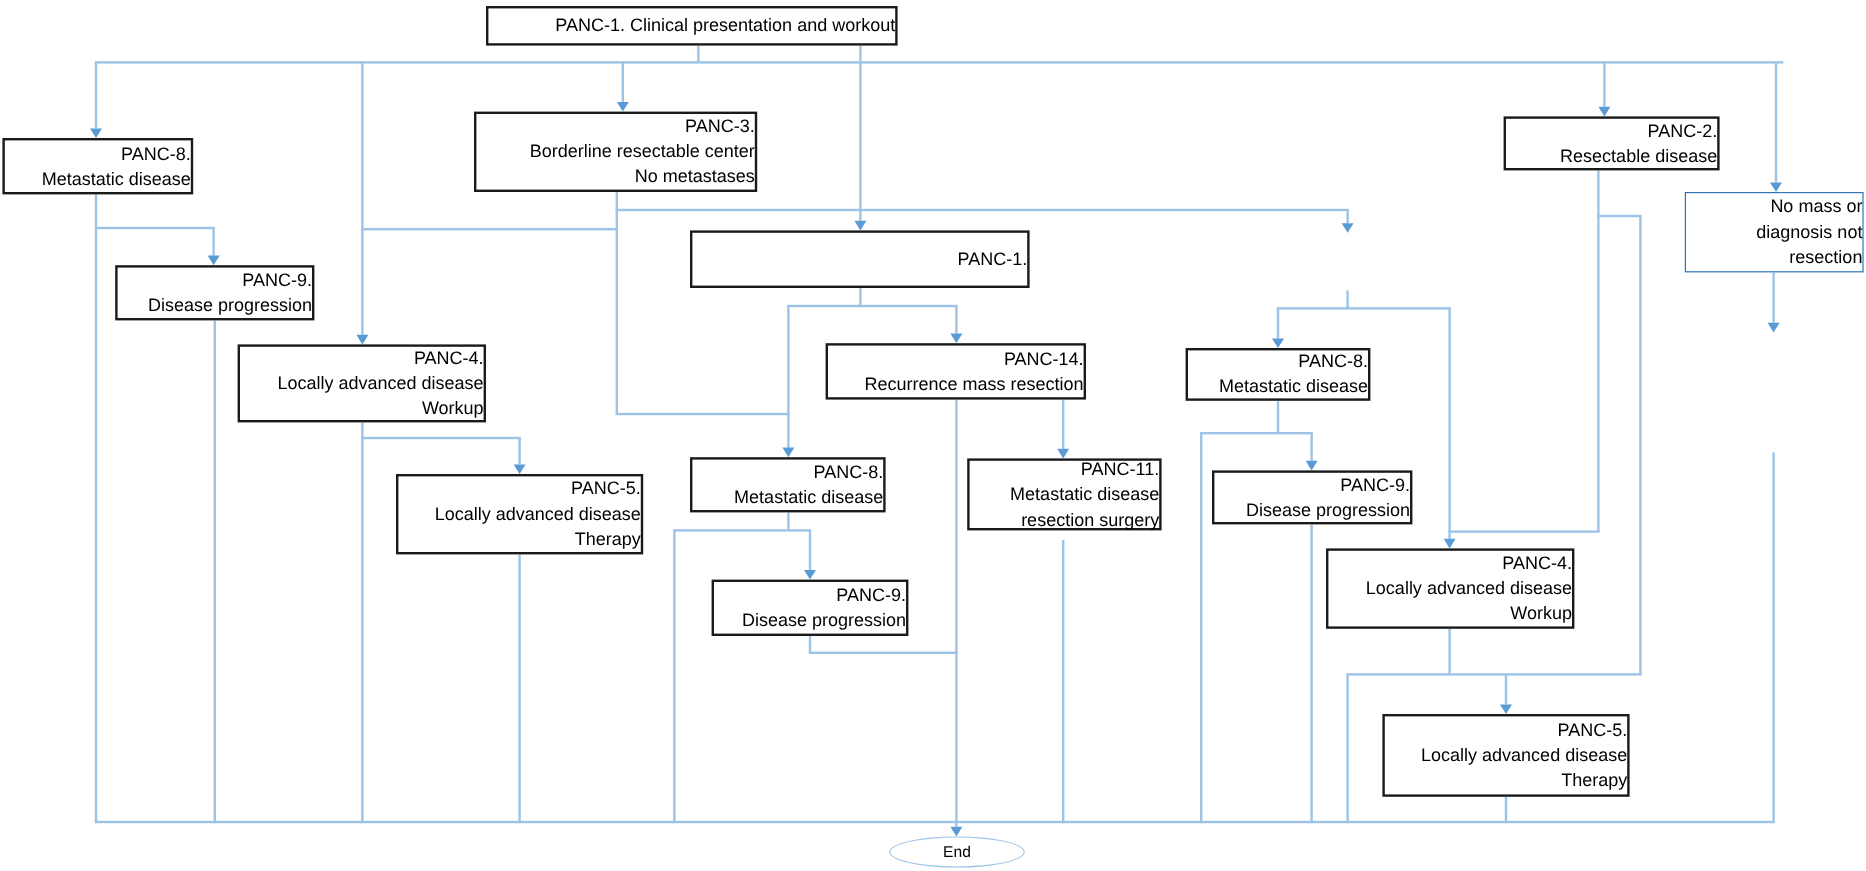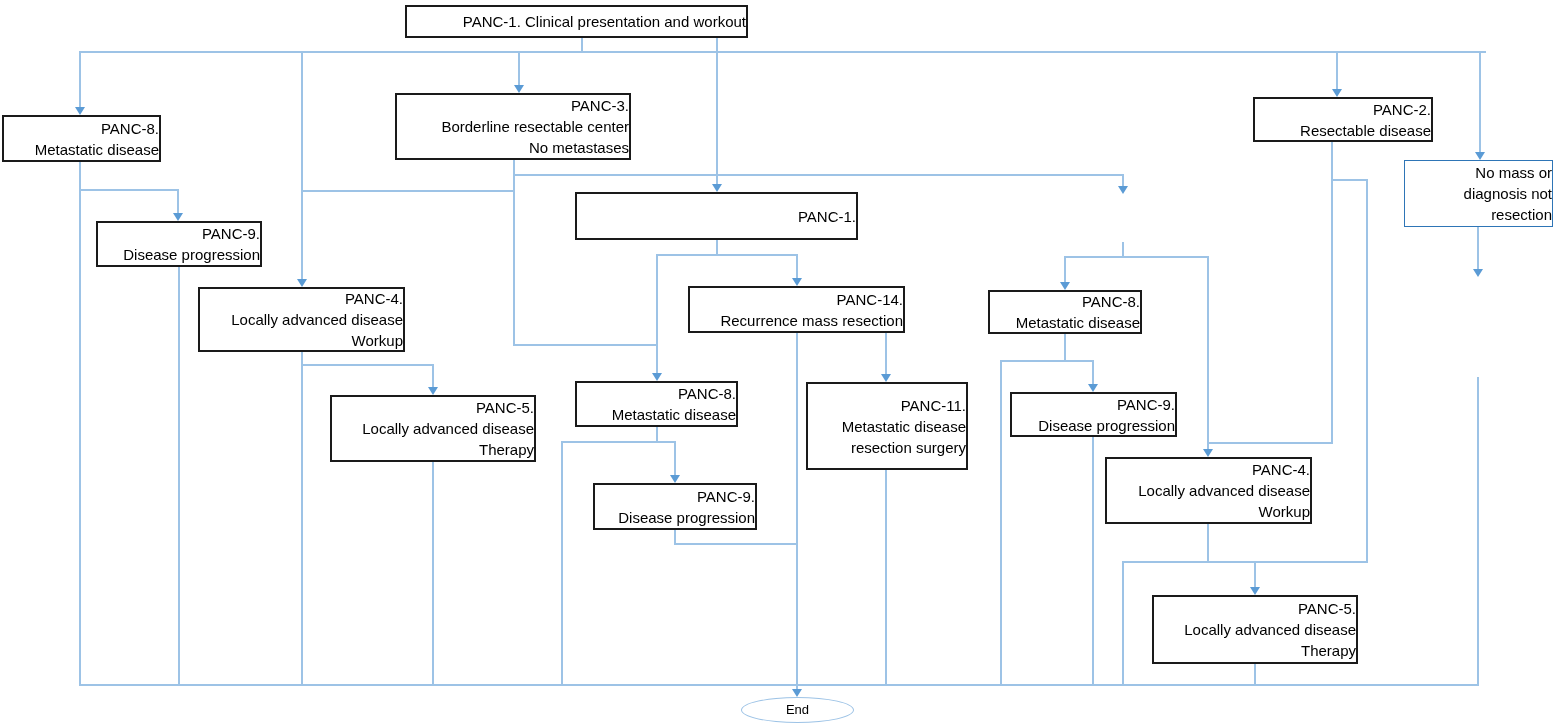--- a/index.html
+++ b/index.html
@@ -149,21 +149,21 @@
   <div class="node" style="left:575px;top:381px;width:163px;height:46px">
     <div class="nl">PANC-8.</div>
     <div class="nl">Metastatic disease</div>
   </div>
 
   <div class="node" style="left:593px;top:483px;width:164px;height:47px">
     <div class="nl">PANC-9.</div>
     <div class="nl">Disease progression</div>
   </div>
 
-  <div class="node" style="left:806px;top:382px;width:162px;height:88px">
+  <div class="node" style="left:806px;top:382px;width:162px;height:60px">
     <div class="nl">PANC-11.</div>
     <div class="nl">Metastatic disease</div>
     <div class="nl">resection surgery</div>
   </div>
 
 
   <div class="node" style="left:988px;top:290px;width:154px;height:44px">
     <div class="nl">PANC-8.</div>
     <div class="nl">Metastatic disease</div>
   </div>

